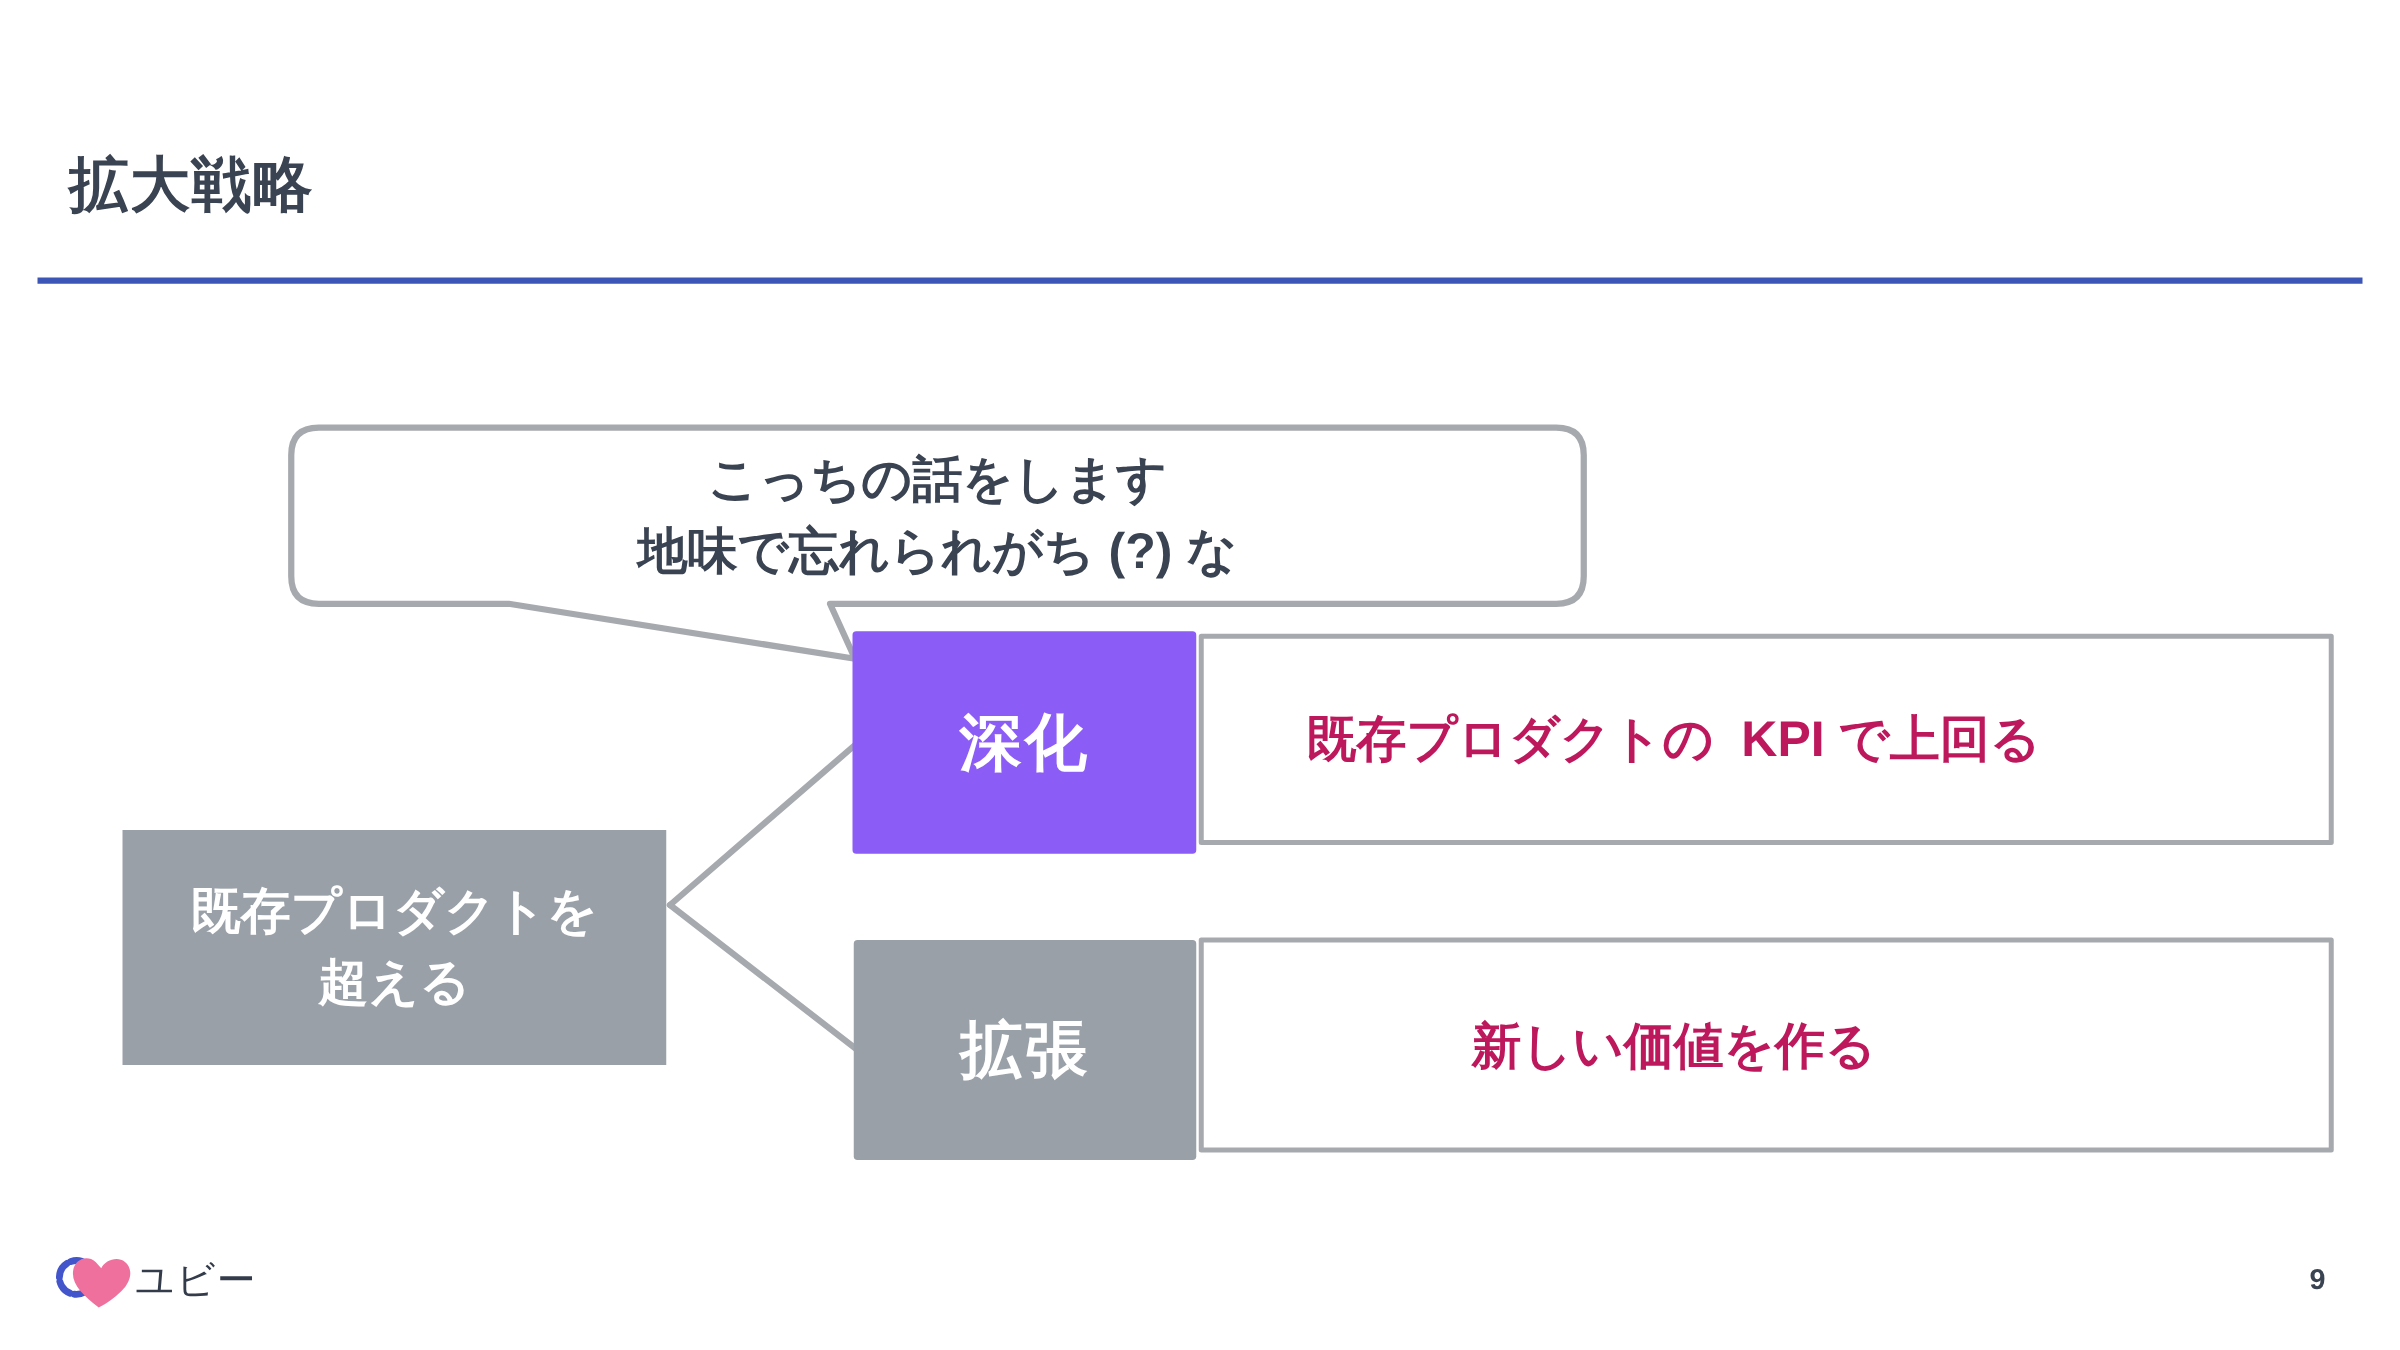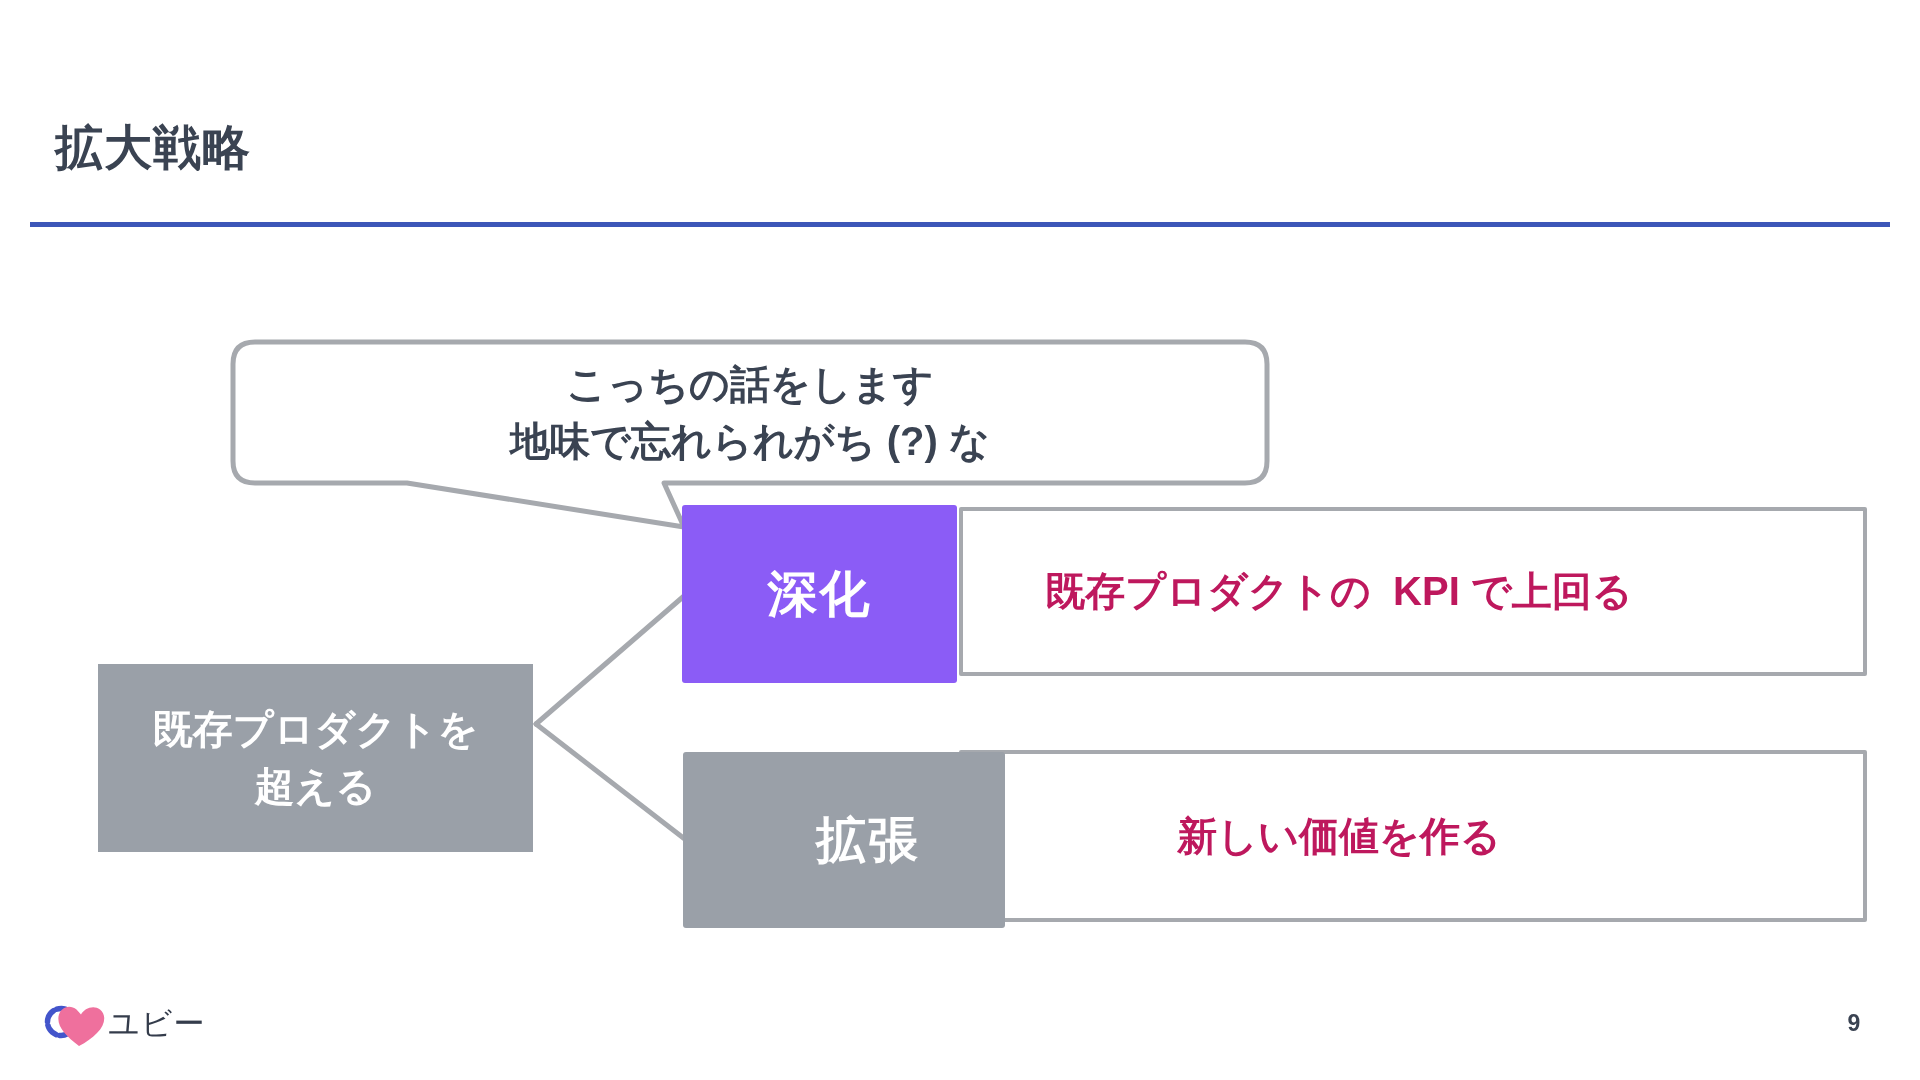--- a/index.html
+++ b/index.html
@@ -120,21 +120,20 @@
     width: 275px;
     height: 178px;
     background: #8b5cf6;
   }
   .row-label.kakucho {
     left: 683px;
     top: 752px;
     width: 274px;
     height: 176px;
     background: #9aa0a8;
-    padding-left: 48px;
   }
   .logo {
     position: absolute;
     left: 42px;
     top: 998px;
     height: 52px;
     display: flex;
     align-items: center;
   }
   .logo-mark {

